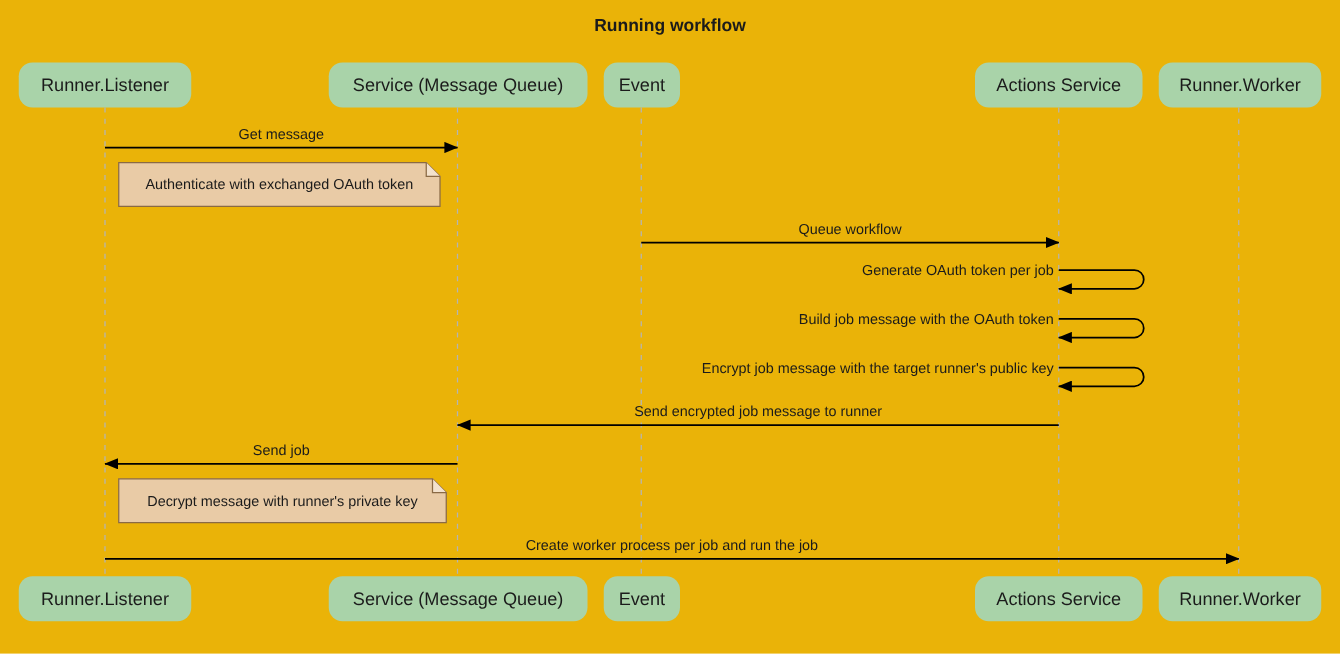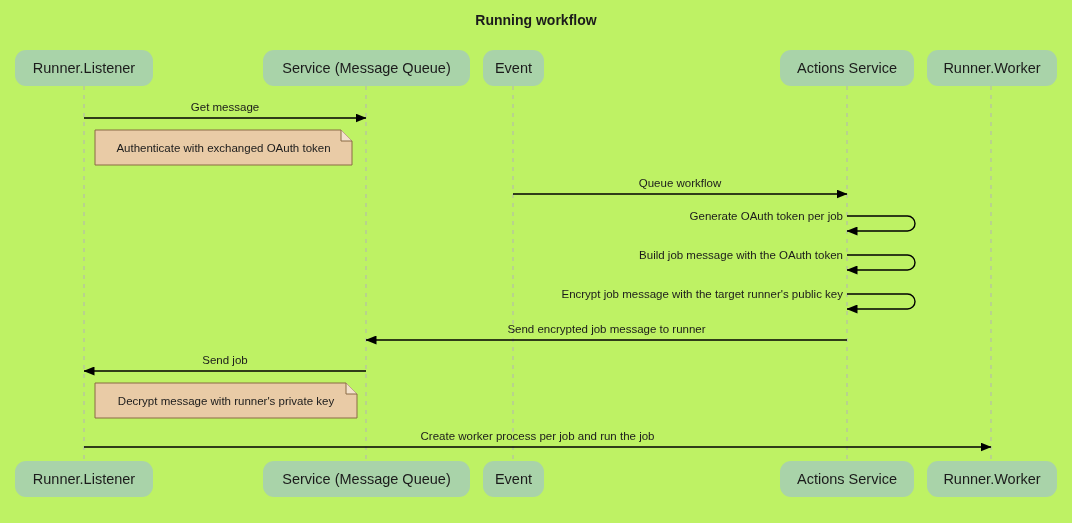--- a/index.html
+++ b/index.html
@@ -8,21 +8,21 @@
     background: #ffffff;
   }
   body {
     font-family: "Liberation Sans", sans-serif;
     -webkit-font-smoothing: antialiased;
   }
   #diagram-root {
     position: relative;
     width: 1072px;
     height: 523px;
-    background: #bef264;
+    background: #eab308;
     overflow: hidden;
     text-decoration: underline;
   }
   #diagram-svg {
     position: absolute;
     top: 0;
     left: 0;
     width: 1072px;
     height: 523px;
     display: block;

